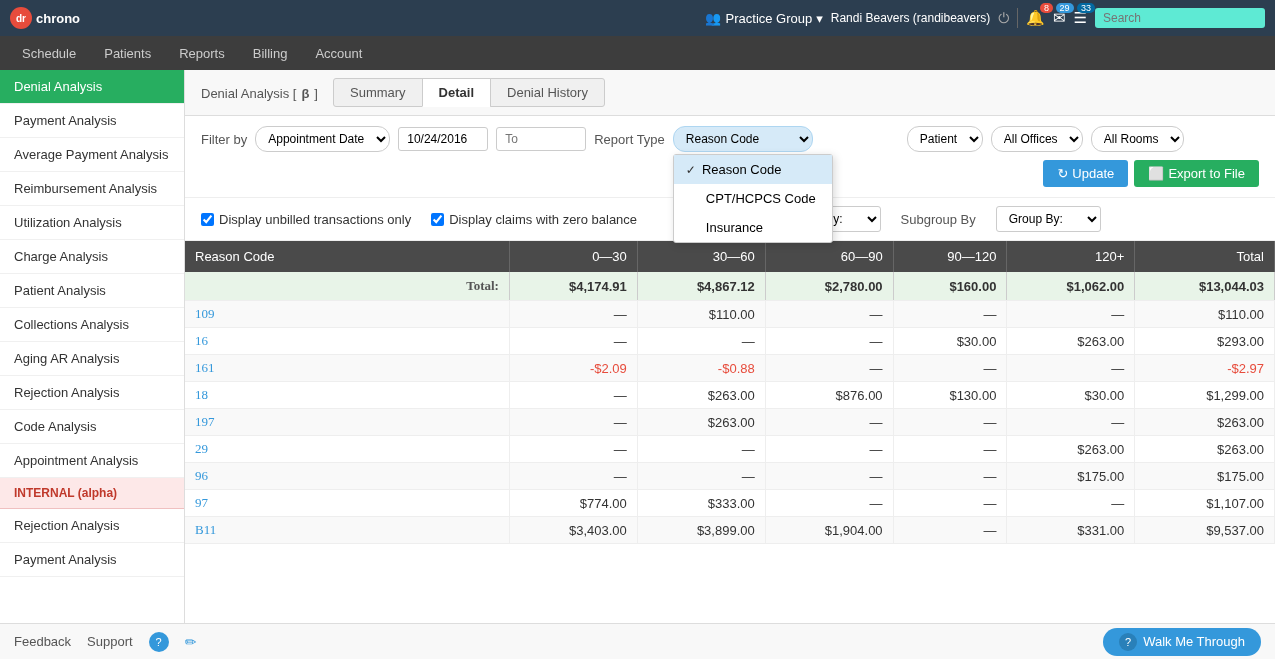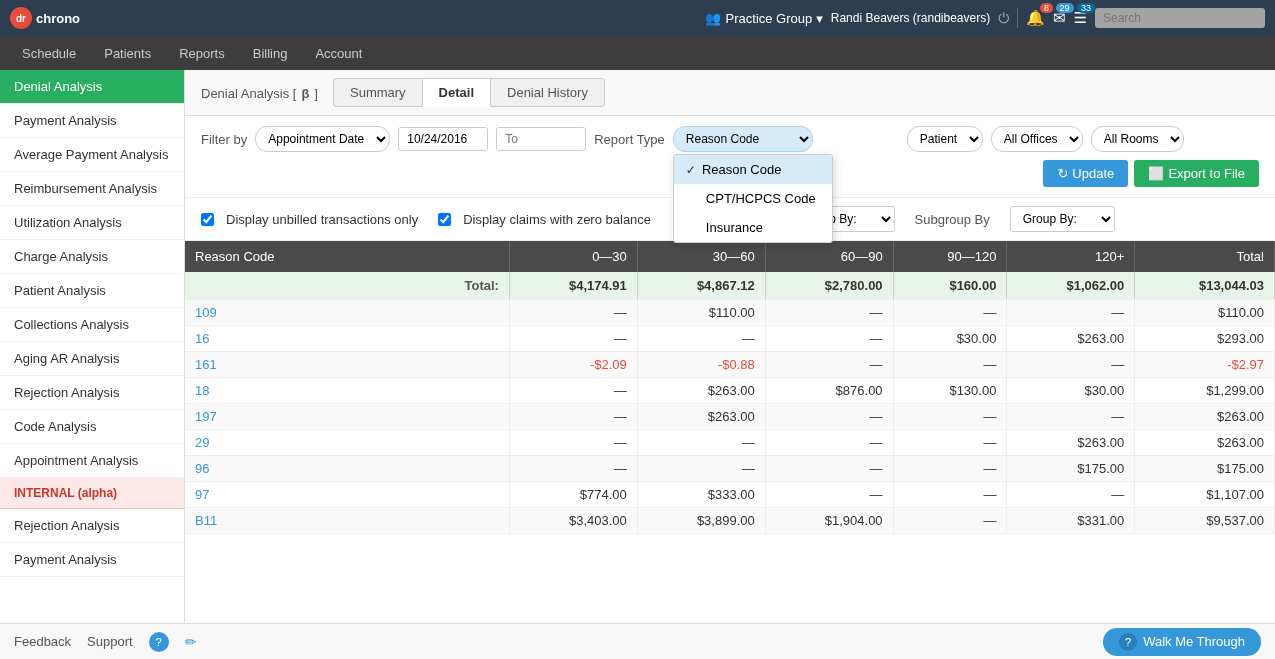--- a/index.html
+++ b/index.html
@@ -5,21 +5,21 @@
     * { box-sizing: border-box; margin: 0; padding: 0; font-family: Arial, sans-serif; font-size: 13px; }
     body { background: #f0f0f0; overflow-x: hidden; }
 
     
     .top-bar { background: #2c3e50; height: 36px; display: flex; align-items: center; justify-content: space-between; padding: 0 10px; }
     .top-bar-left { display: flex; align-items: center; gap: 6px; }
     .logo-area { display: flex; align-items: center; gap: 4px; color: white; font-weight: bold; font-size: 14px; }
     .logo-circle { width: 22px; height: 22px; background: #e74c3c; border-radius: 50%; display: flex; align-items: center; justify-content: center; color: white; font-size: 10px; font-weight: bold; }
     .top-bar-right { display: flex; align-items: center; gap: 8px; color: white; font-size: 12px; }
     .practice-group-btn { color: white; background: none; border: none; cursor: pointer; font-size: 12px; display: flex; align-items: center; gap: 4px; }
-    .search-box { border: none; border-radius: 3px; padding: 3px 8px; font-size: 12px; width: 170px; background: #a3a3a3; }
+    .search-box { border: none; border-radius: 3px; padding: 3px 8px; font-size: 12px; width: 170px; background: #5eead4; }
     .power-btn { color: #aaa; font-size: 14px; cursor: pointer; }
 
     
     .main-nav { background: #3d3d3d; height: 34px; display: flex; align-items: center; padding: 0 10px; gap: 4px; }
     .nav-item { color: #ccc; padding: 6px 12px; cursor: pointer; font-size: 13px; border-radius: 2px; }
 
     
     .layout { display: flex; height: calc(659px - 70px); }
 
     
@@ -42,32 +42,32 @@
     .filter-bar { padding: 10px 16px; display: flex; align-items: center; gap: 8px; flex-wrap: wrap; background: #fff; border-bottom: 1px solid #eee; position: relative; }
     .filter-label { color: #555; font-size: 13px; }
     .filter-select { border: 1px solid #ccc; border-radius: 12px; padding: 4px 8px; font-size: 12px; background: white; cursor: pointer; }
     .date-input { border: 1px solid #ccc; border-radius: 3px; padding: 4px 8px; font-size: 12px; width: 90px; }
     .btn-update { background: #3498db; color: white; border: none; border-radius: 3px; padding: 6px 14px; cursor: pointer; font-size: 12px; display: flex; align-items: center; gap: 4px; }
     .btn-export { background: #27ae60; color: white; border: none; border-radius: 3px; padding: 6px 14px; cursor: pointer; font-size: 12px; display: flex; align-items: center; gap: 4px; }
     .btn-group { display: flex; gap: 6px; margin-left: auto; }
 
     
     .options-bar { padding: 8px 16px; display: flex; align-items: center; gap: 20px; background: #fff; border-bottom: 1px solid #eee; }
-    .option-item { display: flex; align-items: center; gap: 12px; color: #333; font-size: 12px; }
+    .option-item { display: flex; align-items: center; gap: 5px; color: #333; font-size: 12px; }
     .group-select { border: 1px solid #ccc; border-radius: 3px; padding: 4px 20px 4px 8px; font-size: 12px; background: white; cursor: pointer; min-width: 100px; }
 
     
     .data-table { width: 100%; border-collapse: collapse; font-size: 12px; }
     .data-table th { background: #4a4a4a; color: white; padding: 8px 10px; text-align: left; border-right: 1px solid #666; font-weight: normal; }
     .data-table th:first-child { min-width: 200px; }
     .data-table th.numeric { text-align: right; }
     .data-table .total-row td { background: #e8f4e8; font-weight: bold; padding: 6px 10px; border-right: 1px solid #ccc; text-align: right; }
     .data-table .total-row td:first-child { text-align: right; color: #555; }
     .data-table td { padding: 5px 10px; border-bottom: 1px solid #eee; border-right: 1px solid #eee; text-align: right; color: #333; }
-    .data-table td:first-child { text-align: left; color: #3498db; cursor: pointer; }
+    .data-table td:first-child { text-align: left; color: #3498db; cursor: pointer; font-family: Liberation Serif, serif; }
     .data-table tr:nth-child(even) { background: #f9f9f9; }
     .neg { color: #e74c3c !important; }
 
     
     .report-type-wrapper { position: relative; display: inline-block; }
     .dropdown-menu { position: absolute; top: 100%; left: 0; background: white; border: 1px solid #ccc; border-radius: 3px; box-shadow: 2px 2px 8px rgba(0,0,0,0.15); z-index: 100; min-width: 160px; }
     .dropdown-item { padding: 7px 12px; cursor: pointer; display: flex; align-items: center; gap: 6px; }
     .dropdown-item.selected { background: #d6eaf8; }
     .check-mark { color: #333; font-size: 12px; }
 

